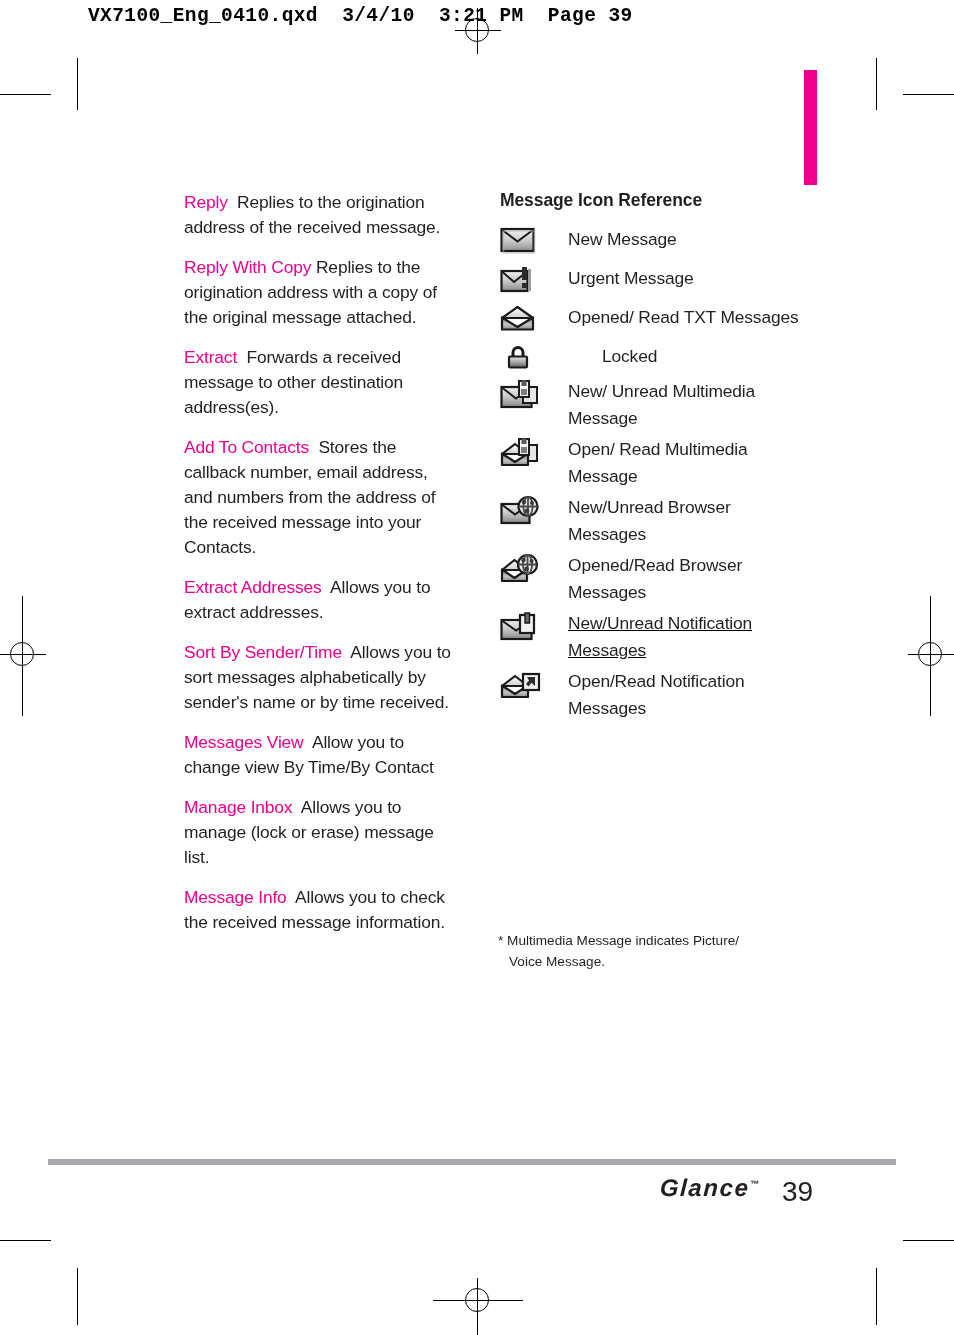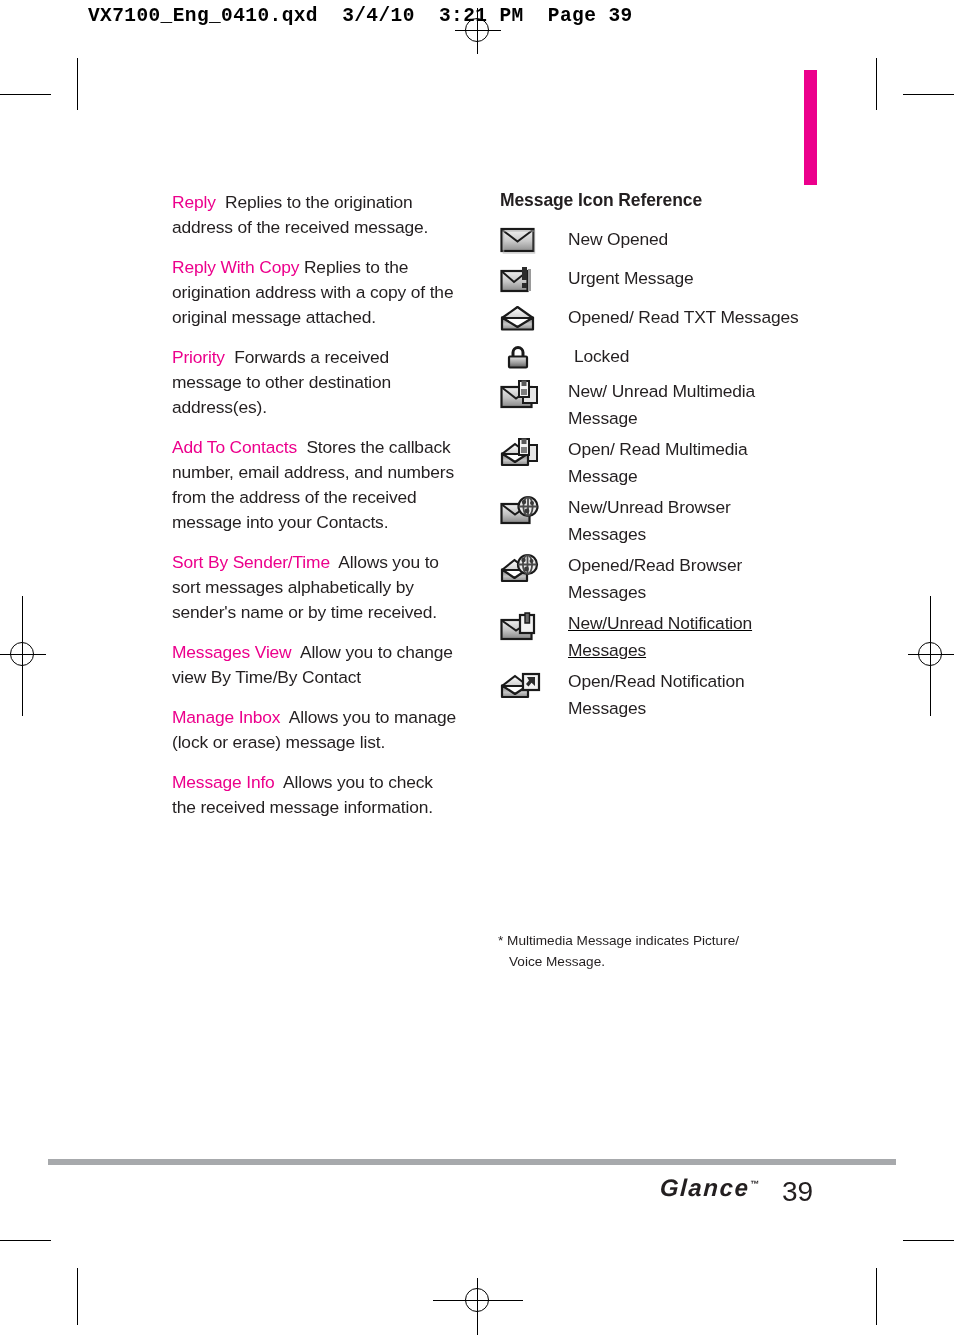--- a/index.html
+++ b/index.html
@@ -88,21 +88,21 @@
     position: absolute;
     left: 500px;
     top: 190px;
     width: 310px;
   }
 
   .para {
     font-size: 17.4px;
     line-height: 25px;
     color: #231f20;
-    margin: 0 0 15px 0;
+    margin: 0 0 15px 12px;
     font-family: "Liberation Sans", sans-serif;
     transform-origin: left top;
     letter-spacing: -0.15px;
   }
   .para:last-child { margin-bottom: 0; }
   .term {
     color: #ec008c;
   }
 
   
@@ -228,22 +228,23 @@
 
 <div class="slug">VX7100_Eng_0410.qxd  3/4/10  3:21 PM  Page 39</div>
 
 <div class="thumb-tab"></div>
 
 <div class="page">
 
   <div class="col-left">
     <p class="para"><span class="term">Reply</span>&nbsp; <span>Replies to the origination address of the received message.</span></p>
     <p class="para"><span class="term">Reply With Copy</span> <span>Replies to the origination address with a copy of the original message attached.</span></p>
-    <p class="para"><span class="term">Priority</span>&nbsp; <span>Forwards a received message to other destination address(es).</span></p>
+    <p class="para"><span class="term">Extract</span>&nbsp; <span>Forwards a received message to other destination address(es).</span></p>
     <p class="para"><span class="term">Add To Contacts</span>&nbsp; <span>Stores the callback number, email address, and numbers from the address of the received message into your Contacts.</span></p>
+    <p class="para"><span class="term">Extract Addresses</span>&nbsp; <span>Allows you to extract addresses.</span></p>
     <p class="para"><span class="term">Sort By Sender/Time</span>&nbsp; <span>Allows you to sort messages alphabetically by sender's name or by time received.</span></p>
     <p class="para"><span class="term">Messages View</span>&nbsp; <span>Allow you to change view By Time/By Contact</span></p>
     <p class="para"><span class="term">Manage Inbox</span>&nbsp; <span>Allows you to manage (lock or erase) message list.</span></p>
     <p class="para"><span class="term">Message Info</span>&nbsp; <span>Allows you to check the received message information.</span></p>
   </div>
 
   <div class="col-right">
     <div class="icon-heading">Message Icon Reference</div>
 
     <div class="icon-row">
@@ -254,21 +255,21 @@
               <stop offset="0%" stop-color="#f2f2f2"></stop>
                 <stop offset="55%" stop-color="#c9c9c9"></stop>
                 <stop offset="100%" stop-color="#8f8f8f"></stop>
             </linearGradient>
           </defs>
           <rect x="1.5" y="3" width="32" height="22" fill="url(#gEnv)" stroke="#1a1a1a" stroke-width="2.2"></rect>
           <path d="M2.5 4.2 L17.5 15.5 L32.5 4.2" fill="none" stroke="#1a1a1a" stroke-width="2"></path>
           <rect x="3.5" y="5" width="31" height="22" fill="none" stroke="#b0b0b0" stroke-width="1.6" opacity="0.55"></rect>
         </svg>
       </div>
-      <div class="icon-label">New Opened</div>
+      <div class="icon-label">New Message</div>
     </div>
 
     <div class="icon-row">
       <div class="icon-cell">
         <svg class="ic" width="36" height="30" viewBox="0 0 36 30">
           <defs>
             <linearGradient id="gEnv2" x1="0" y1="0" x2="0" y2="1">
               <stop offset="0%" stop-color="#efefef"></stop>
                 <stop offset="55%" stop-color="#c4c4c4"></stop>
                 <stop offset="100%" stop-color="#8a8a8a"></stop>
@@ -299,21 +300,21 @@
             </linearGradient>
           </defs>
           <path d="M2 14 L17.5 3 L33 14 Z" fill="url(#gFlap)" stroke="#1a1a1a" stroke-width="2.2" stroke-linejoin="round"></path>
           <path d="M2 13.5 L2 25.5 L33 25.5 L33 13.5 L17.5 23 Z" fill="url(#gBody)" stroke="#1a1a1a" stroke-width="2.2" stroke-linejoin="round"></path>
         </svg>
       </div>
       <div class="icon-label">Opened/ Read TXT Messages</div>
     </div>
 
 
-    <div class="icon-row" style="min-height:32px;">
+    <div class="icon-row" style="min-height:32px;gap:28px;">
       <div class="icon-cell" style="padding-left:6px;">
         <svg class="ic" width="24" height="28" viewBox="0 0 24 28">
           <defs>
             <linearGradient id="gLock" x1="0" y1="0" x2="0" y2="1">
               <stop offset="0%" stop-color="#e8e8e8"></stop>
                 <stop offset="60%" stop-color="#9a9a9a"></stop>
                 <stop offset="100%" stop-color="#5d5d5d"></stop>
             </linearGradient>
           </defs>
           <path d="M7 14 L7 9.5 A5 5 0 0 1 17 9.5 L17 14" fill="none" stroke="#1a1a1a" stroke-width="3"></path>

